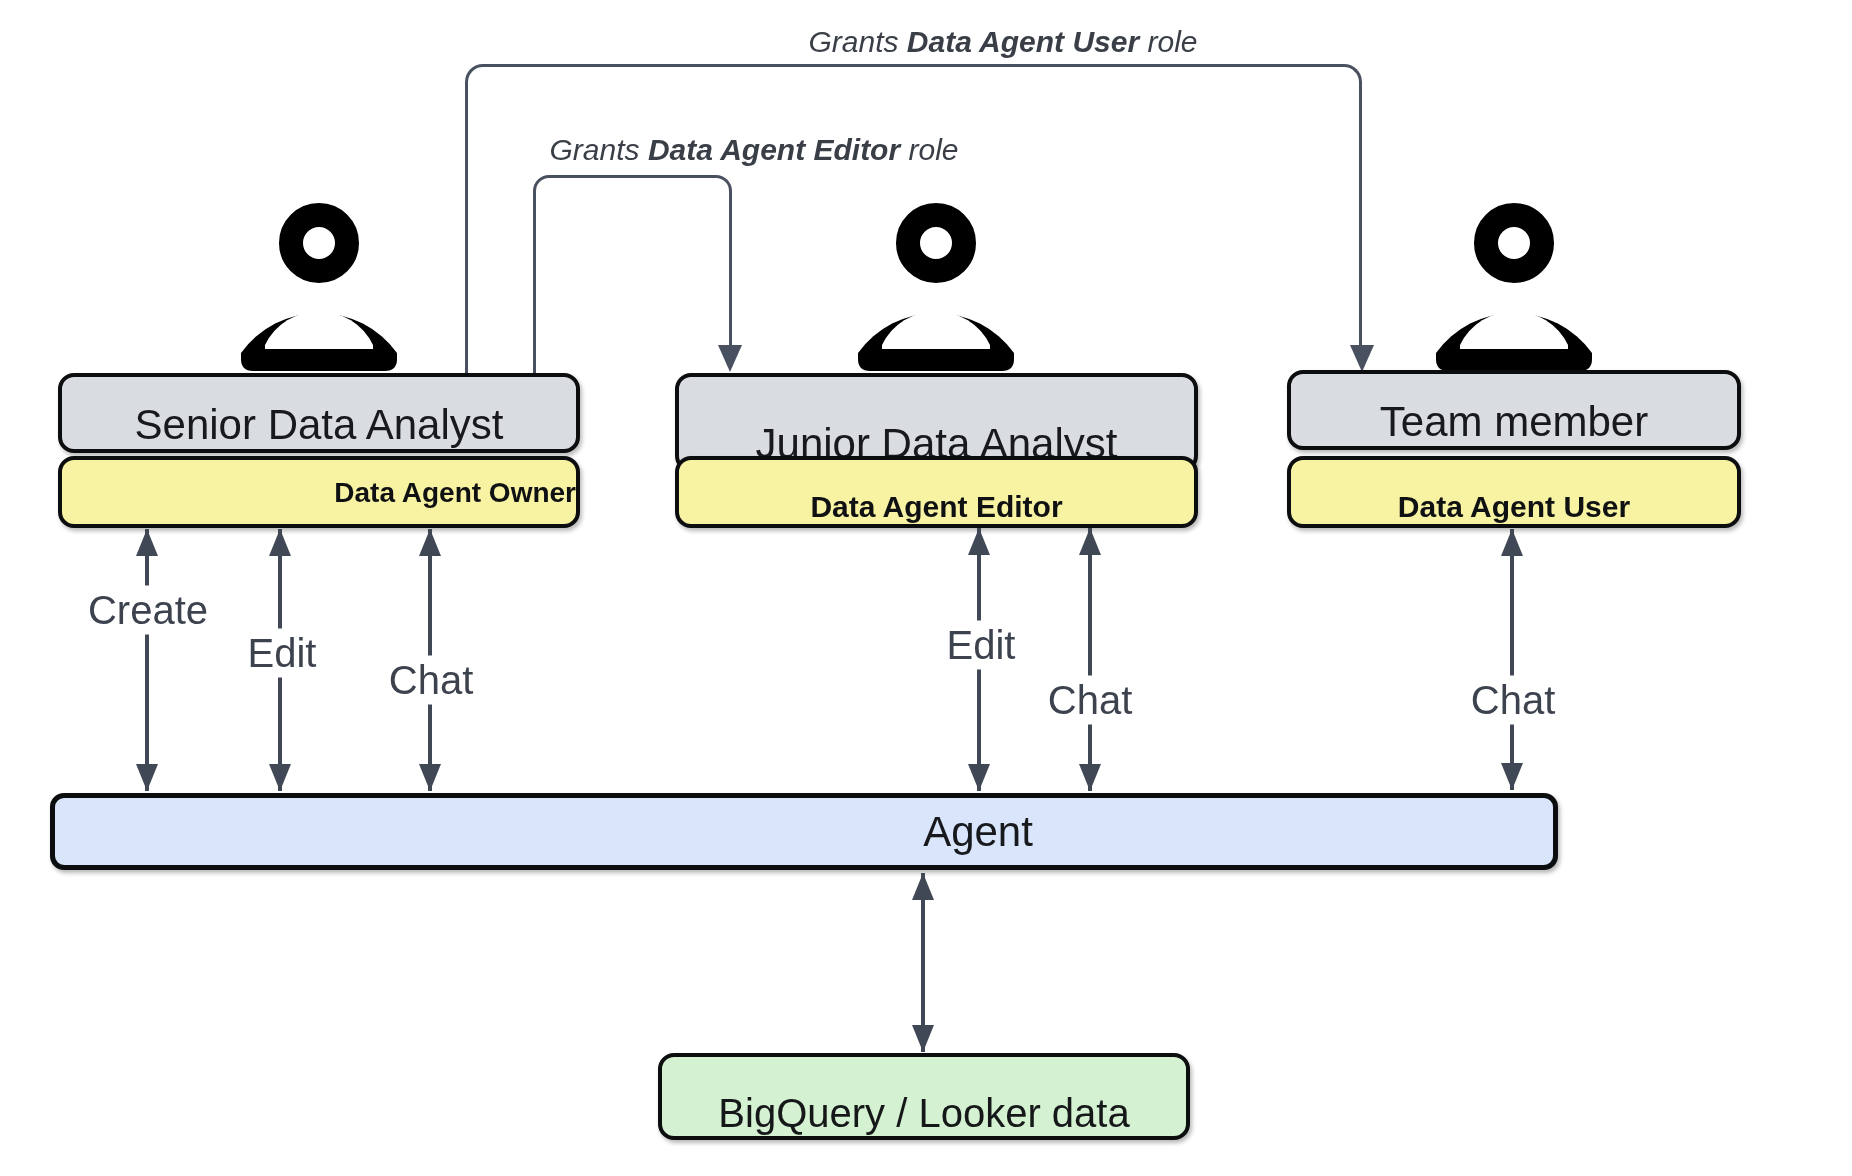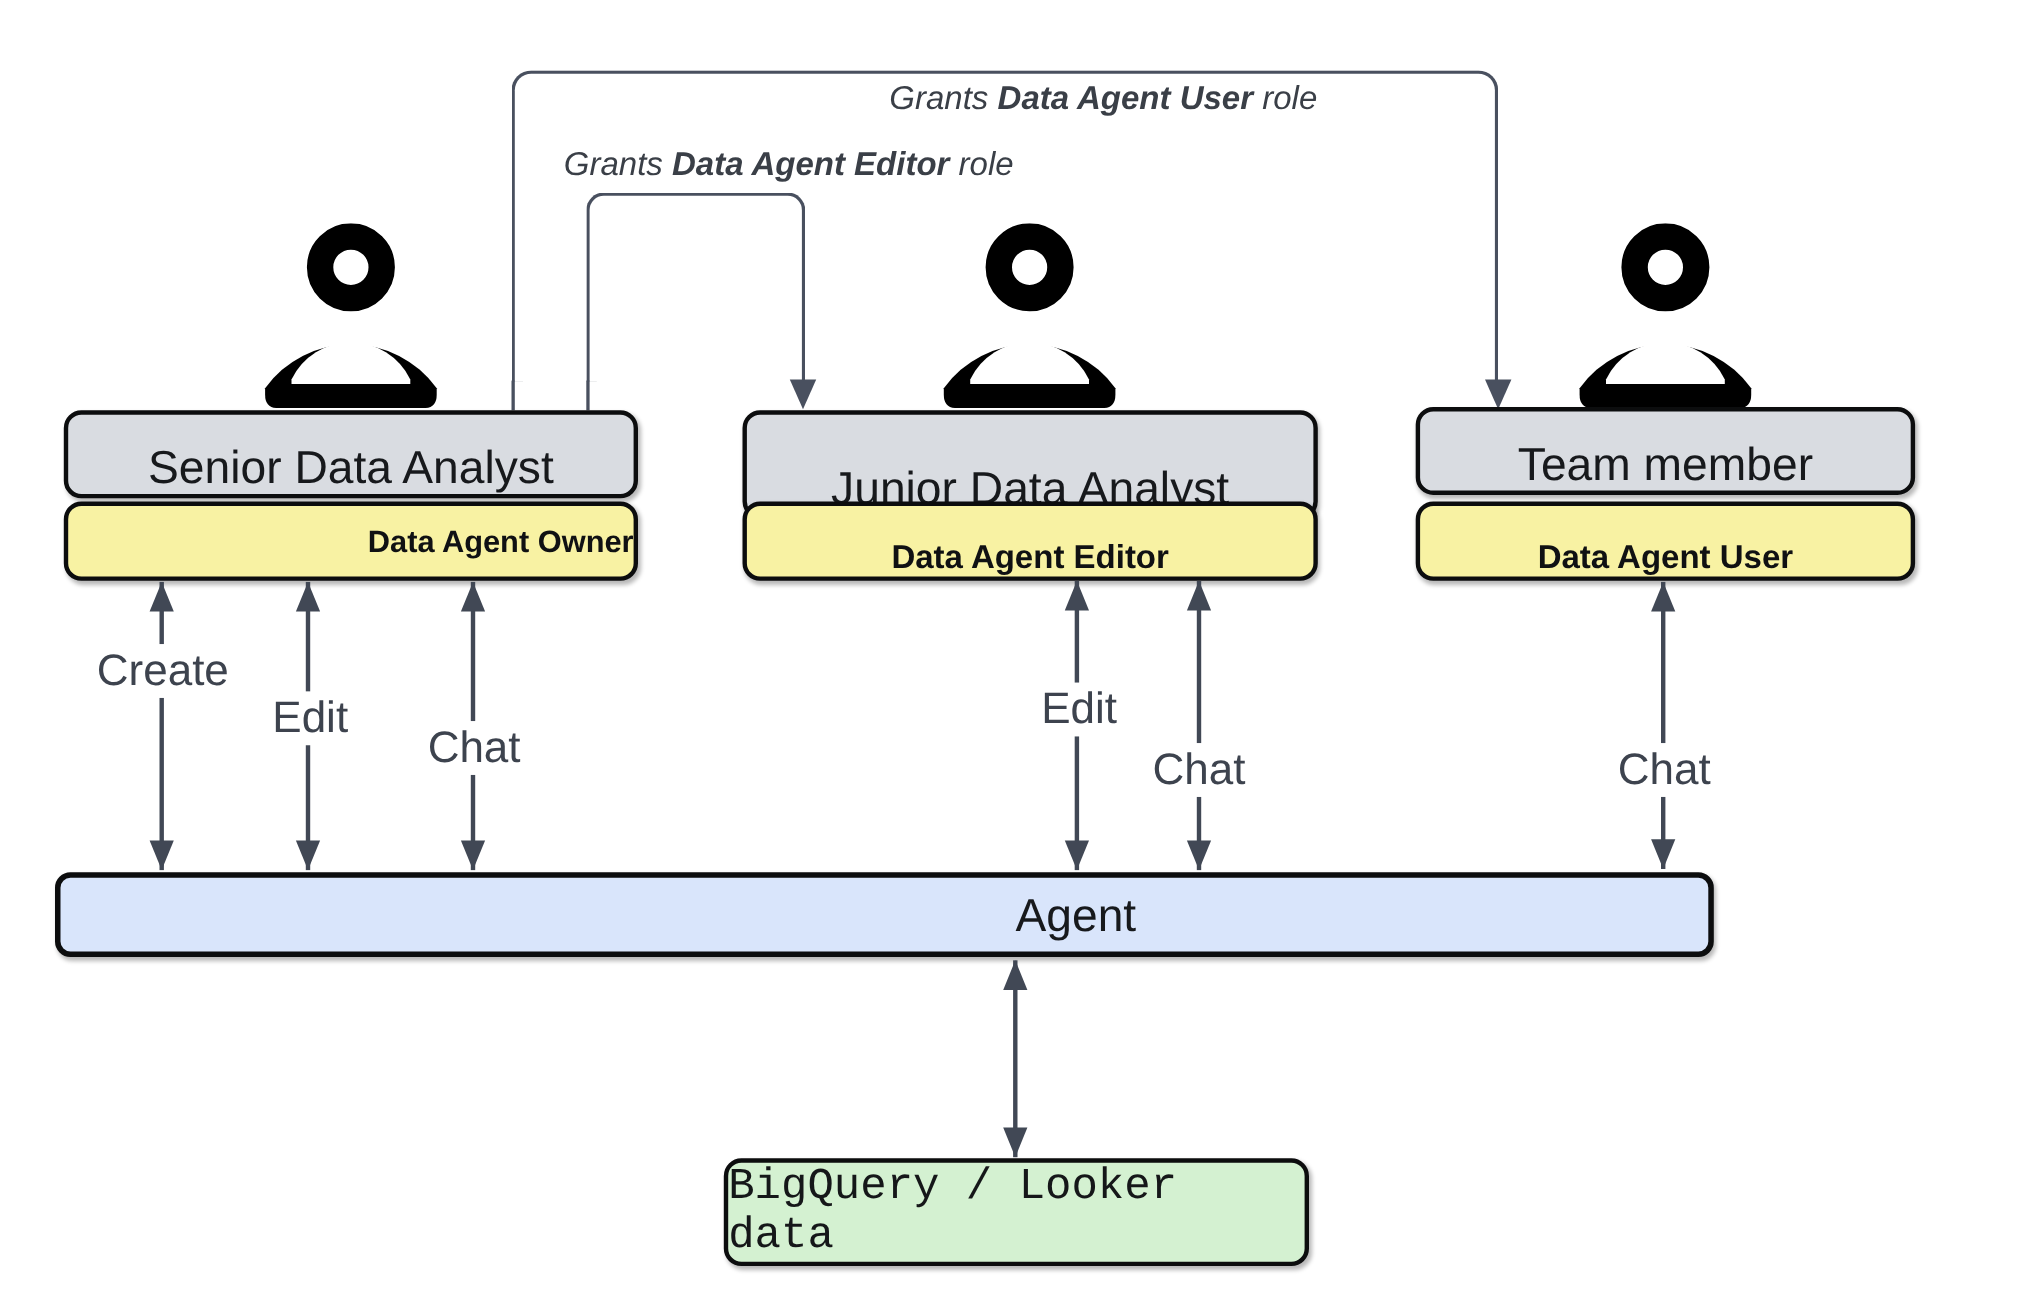--- a/index.html
+++ b/index.html
@@ -53,24 +53,24 @@
 <div class="canvas">
 
   <div class="conn" style="left:465px;top:64px;width:897px;height:283px;border-radius:18px 18px 0 0;"></div>
   <div class="conn-ext" style="left:465px;top:346px;height:27px;"></div>
   <div class="conn-head" style="left:1350px;top:345px;"></div>
 
   <div class="conn" style="left:533px;top:175px;width:199px;height:172px;border-radius:16px 16px 0 0;"></div>
   <div class="conn-ext" style="left:533px;top:346px;height:27px;"></div>
   <div class="conn-head" style="left:718px;top:345px;"></div>
 
-  <div class="grants" style="left:1003px;top:42px;margin-top:48px;">
+  <div class="grants" style="left:1003px;top:42px;">
     <span>Grants </span><b>Data Agent User</b><span> role</span>
   </div>
-  <div class="grants" style="left:717px;top:150px;">
+  <div class="grants" style="left:754px;top:150px;">
     <span>Grants </span><b>Data Agent Editor</b><span> role</span>
   </div>
 
   <svg class="person" style="left:239px;top:203px;" viewBox="0 0 160 168">
     <circle cx="80" cy="40" r="28" fill="none" stroke="#000" stroke-width="24"></circle>
     <path d="M14 168 Q2 168 2 156 L2 150 A96 96 0 0 1 158 150 L158 156 Q158 168 146 168 Z" fill="#000"></path>
     <path d="M26 146 L26 142 A60 60 0 0 1 134 142 L134 146 Z" fill="#fff"></path>
   </svg>
   <svg class="person" style="left:856px;top:203px;" viewBox="0 0 160 168">
     <circle cx="80" cy="40" r="28" fill="none" stroke="#000" stroke-width="24"></circle>
@@ -117,17 +117,17 @@
   <div class="action" style="left:981px;top:645px;">Edit</div>
   <div class="action" style="left:1090px;top:700px;">Chat</div>
   <div class="action" style="left:1513px;top:700px;">Chat</div>
 
   <div class="card blue" style="left:50px;top:793px;width:1508px;height:77px;">
     <span class="agent-label">Agent</span>
   </div>
 
   <div class="varrow" style="left:921px;top:873px;height:179px;"></div>
 
-  <div class="card green" style="left:658px;top:1053px;width:532px;height:98px;font-family:Liberation Mono, monospace;">
+  <div class="card green" style="left:658px;top:1053px;width:532px;height:87px;">
     <span>BigQuery / Looker data</span>
   </div>
 
 </div>
 
 </body></html>

